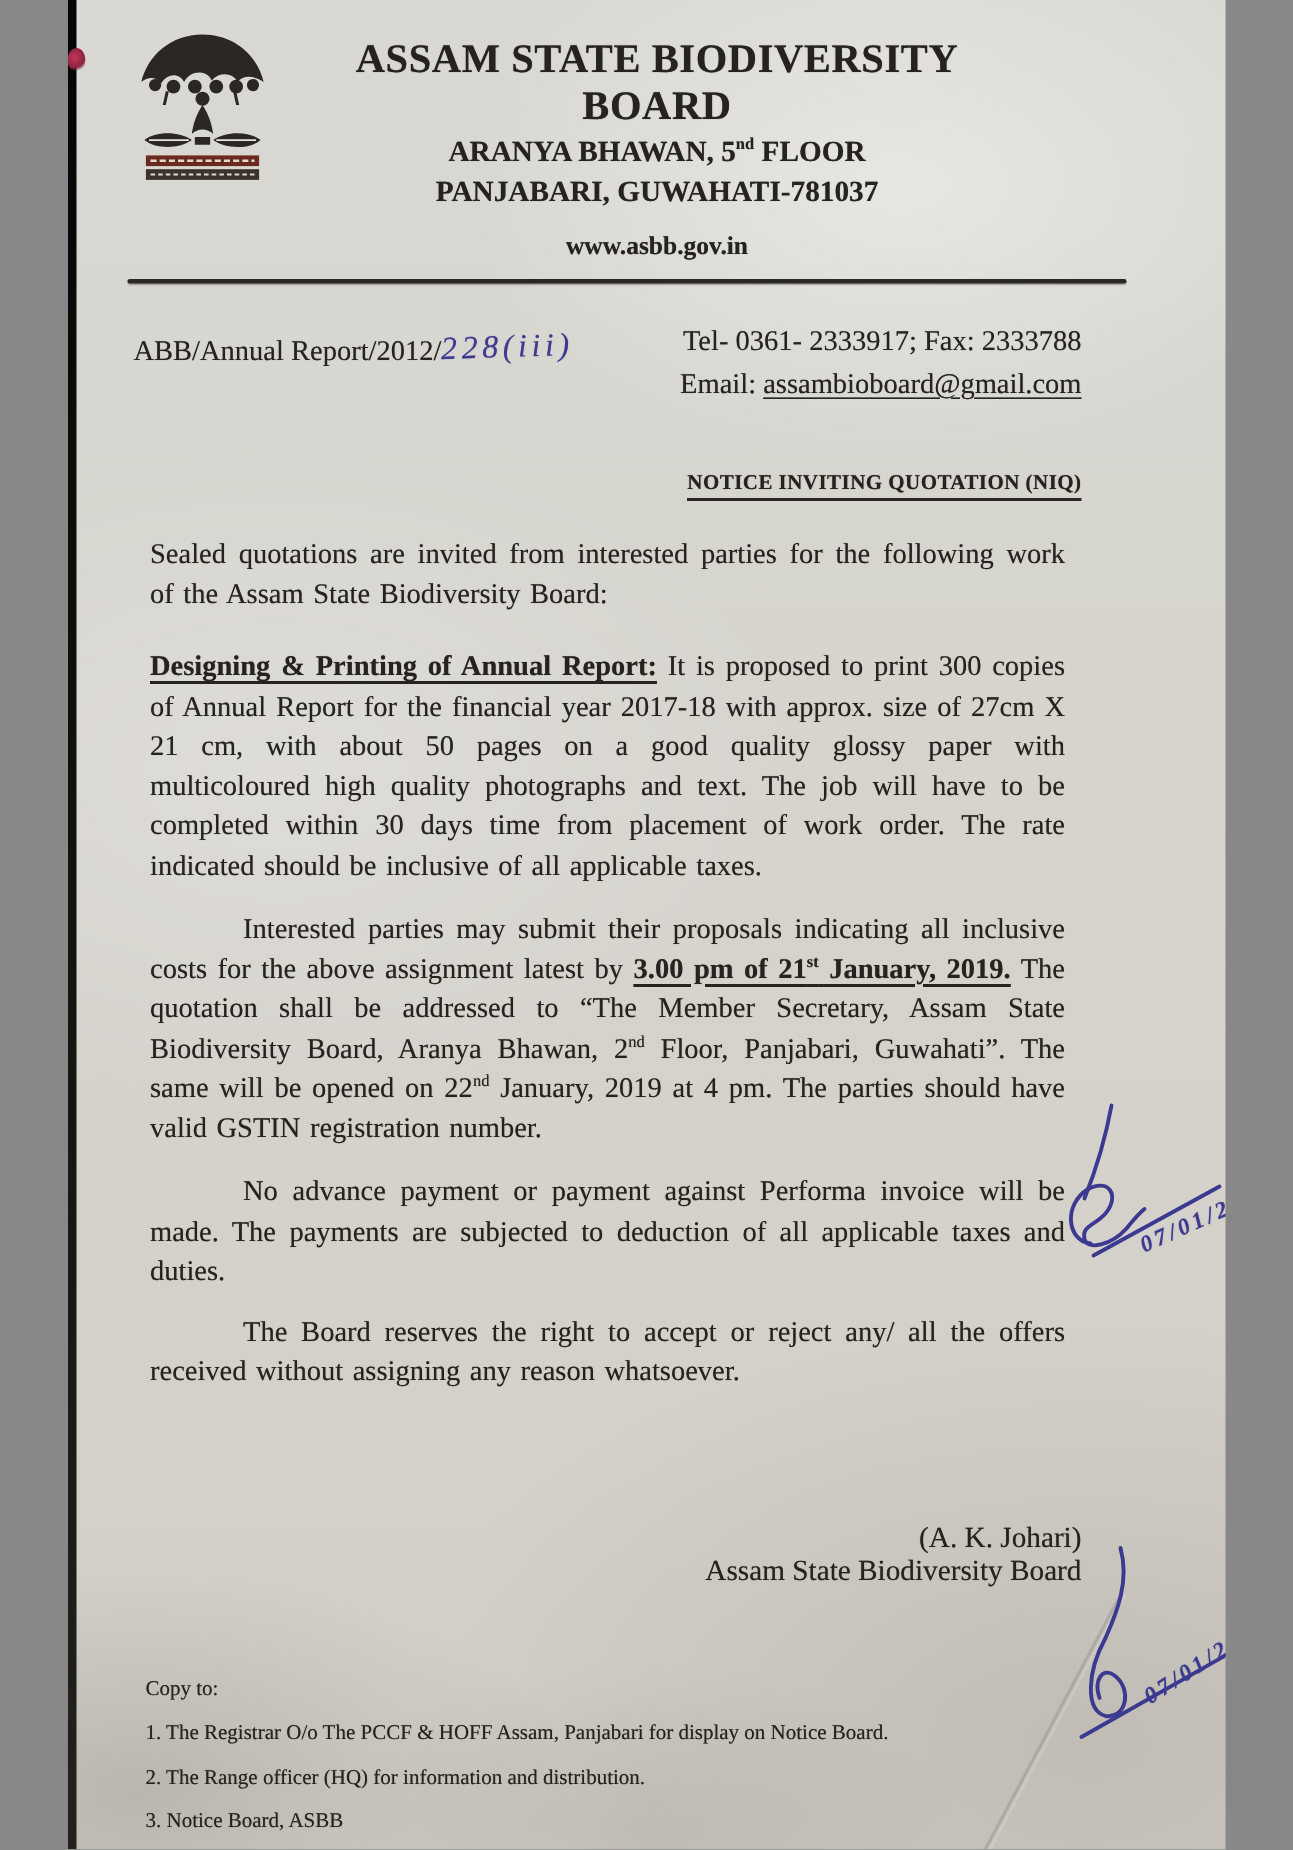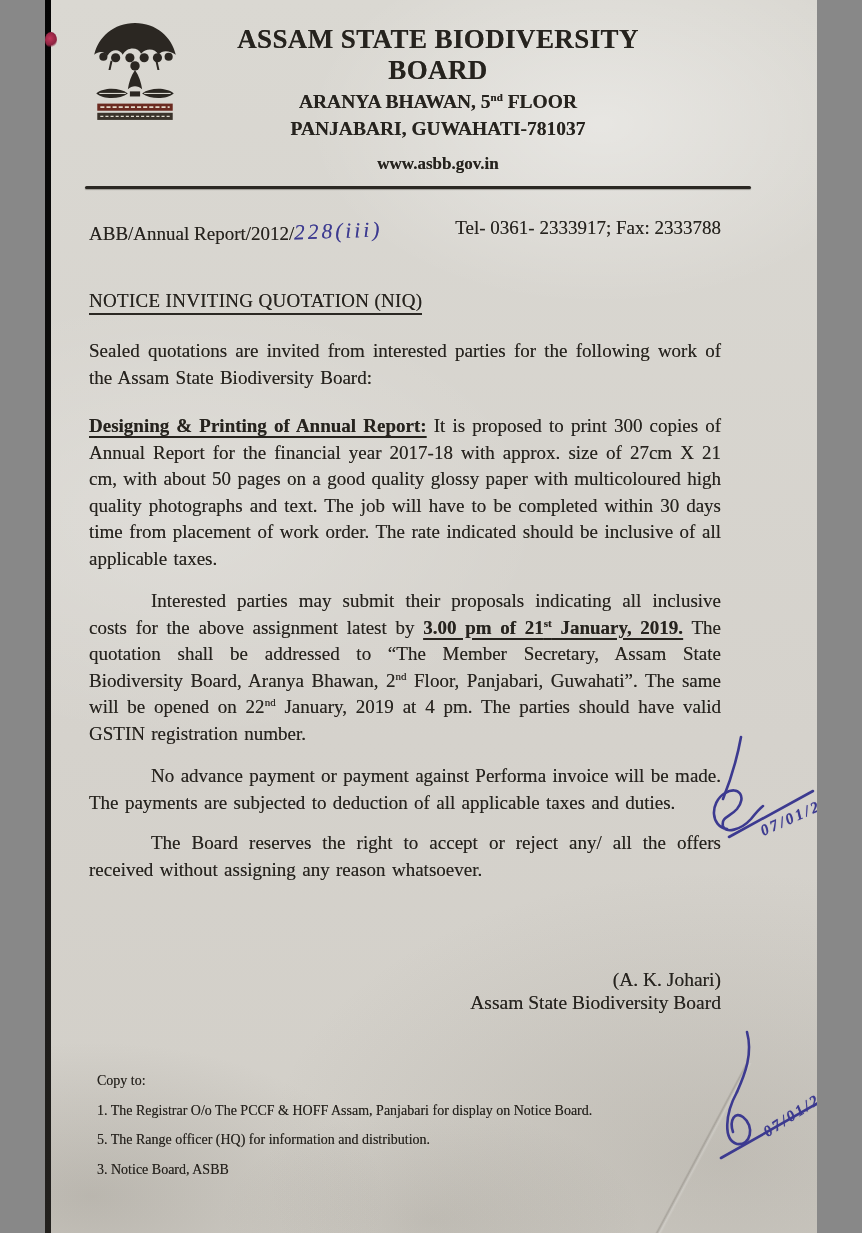--- a/index.html
+++ b/index.html
@@ -46,25 +46,25 @@
   .meta-row{display:flex;justify-content:space-between;margin-top:24px;font-size:19px;}
   .ref{padding-top:8px;white-space:nowrap;text-shadow:0 0 .5px rgba(30,26,22,.5);}
   .hand{
     font-style:italic;color:#3c3a90;font-size:21.5px;letter-spacing:3px;
     display:inline-block;transform:rotate(-2deg) translateY(-2px);
     text-shadow:0 0 .6px rgba(60,58,144,.55);
   }
   .contact{text-align:right;line-height:29px;text-shadow:0 0 .5px rgba(30,26,22,.5);}
   .u-mail{text-decoration:underline;text-underline-offset:3px;}
   
-  .title{margin:44px 0 0;text-align:left;font-size:19px;font-weight:normal;letter-spacing:.3px;}
+  .title{margin:44px 0 0;text-align:right;font-size:14px;font-weight:bold;letter-spacing:.3px;}
   .title span{border-bottom:2.6px solid #2b2823;padding-bottom:2px;
     text-shadow:0 0 .6px rgba(30,26,22,.65);}
   .para{
-    margin:22px 0 0;font-size:19px;line-height:26.5px;text-align:justify;
+    margin:22px 11px 0;font-size:19px;line-height:26.5px;text-align:justify;
     word-spacing:1.6px;text-shadow:0 0 .5px rgba(34,30,25,.55);
   }
   .para.indent{text-indent:62px;margin-top:16px;}
   .b{font-weight:bold;}
   .u{text-decoration:underline;text-decoration-thickness:2px;text-underline-offset:3.5px;}
   
   .sig-ink{position:absolute;pointer-events:none;}
   .sig-date{
     position:absolute;color:#3c3a90;font-style:italic;font-weight:bold;font-size:15.5px;
     letter-spacing:2.5px;white-space:nowrap;text-shadow:0 0 .8px rgba(60,58,144,.6);
@@ -129,20 +129,21 @@
         <div class="website">www.asbb.gov.in</div>
       </div>
     </header>
 
     <div class="rule"></div>
 
     <div class="meta-row">
       <div class="ref"><span>ABB/Annual Report/2012/</span><span class="hand">228(iii)</span></div>
       <div class="contact">
         <div>Tel- 0361- 2333917; Fax: 2333788</div>
+        <div><span>Email: </span><span class="u-mail">assambioboard@gmail.com</span></div>
       </div>
     </div>
 
     <h1 class="title"><span>NOTICE INVITING QUOTATION (NIQ)</span></h1>
 
     <p class="para" style="margin-top:26px;">Sealed quotations are invited from interested parties for the following work of the Assam State Biodiversity Board:</p>
 
     <p class="para"><span class="b u">Designing &amp; Printing of Annual Report:</span><span> It is proposed to print 300 copies of Annual Report for the financial year 2017-18 with approx. size of 27cm X 21 cm, with about 50 pages on a good quality glossy paper with multicoloured high quality photographs and text. The job will have to be completed within 30 days time from placement of work order. The rate indicated should be inclusive of all applicable taxes.</span></p>
 
     <p class="para indent"><span>Interested parties may submit their proposals indicating all inclusive costs for the above assignment latest by </span><span class="b u"><span>3.00 pm of 21</span><sup class="small">st</sup><span> January, 2019.</span></span><span> The quotation shall be addressed to “The Member Secretary, Assam State Biodiversity Board, Aranya Bhawan, 2</span><sup class="small">nd</sup><span> Floor, Panjabari, Guwahati”. The same will be opened on 22</span><sup class="small">nd</sup><span> January, 2019 at 4 pm. The parties should have valid GSTIN registration number.</span></p>
@@ -152,21 +153,21 @@
     <p class="para indent" style="margin-top:14px;">The Board reserves the right to accept or reject any/ all the offers received without assigning any reason whatsoever.</p>
 
     <div class="sig-text first">
       <div>(A. K. Johari)</div>
       <div>Assam State Biodiversity Board</div>
     </div>
 
     <div class="copy-to">
       <div>Copy to:</div>
       <div>1. The Registrar O/o The PCCF &amp; HOFF Assam, Panjabari for display on Notice Board.</div>
-      <div>5. The Range officer (HQ) for information and distribution.</div>
+      <div>2. The Range officer (HQ) for information and distribution.</div>
       <div>3. Notice Board, ASBB</div>
     </div>
 
   </div>
 
   <svg class="sig-ink" style="left:638px;top:733px;" width="200" height="115" viewBox="0 0 200 115">
     <g fill="none" stroke="#3c3a90" stroke-width="2.6" stroke-linecap="round">
       <path d="M58,4 C54,26 48,46 40,66"></path>
       <path d="M44,96 C28,94 26,70 42,60 C56,52 64,64 54,76 C47,84 38,84 40,93 C42,101 58,97 68,86 C72,81 76,76 80,73"></path>
       <path d="M46,104 L130,58"></path>

